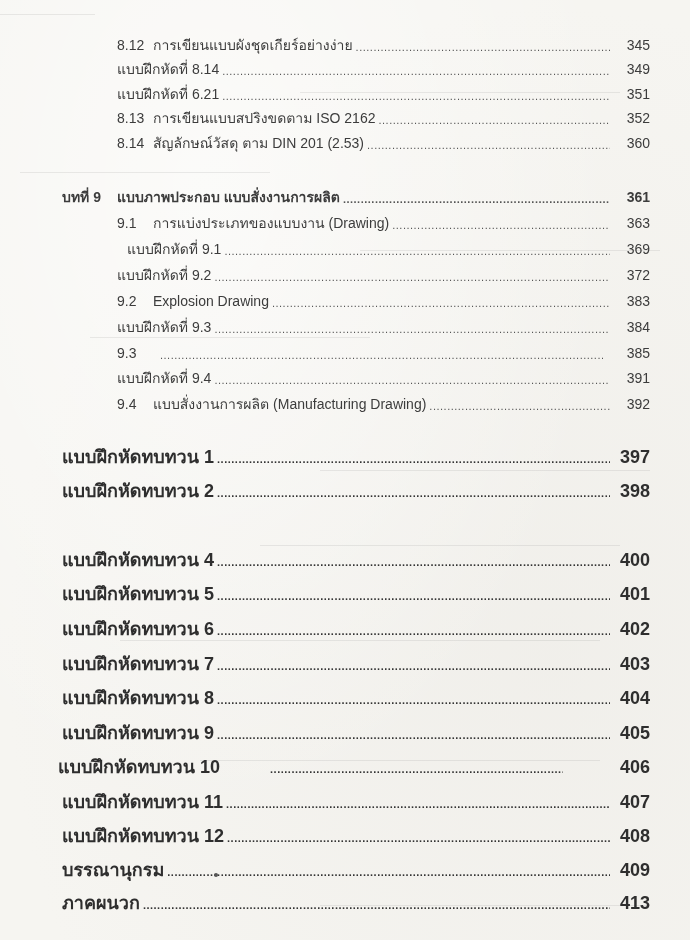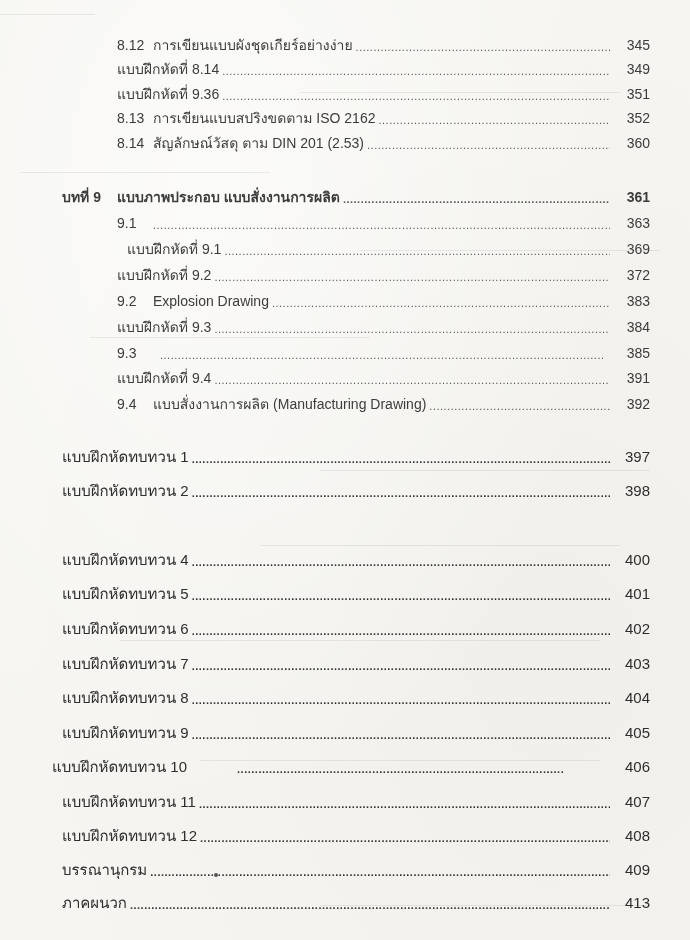--- a/index.html
+++ b/index.html
@@ -82,23 +82,23 @@
       flex: 0 0 auto;
       width: 36px;
       text-align: right;
       padding-left: 4px;
     }
     .row.regular {
       font-weight: normal;
       color: #3c3c3c;
     }
     .row.bold {
-      font-weight: normal;
+      font-weight: bold;
       color: #2e2e2e;
-      font-size: 15px;
+      font-size: 18px;
     }
     .row.bold .leader::after {
       font-weight: bold;
       color: #333;
     }
     .row.chapter .title,
     .row.chapter .page,
     .row.chapter .chapter-label {
       font-weight: bold;
     }
@@ -138,21 +138,21 @@
     <span class="title">การเขียนแบบผังชุดเกียร์อย่างง่าย</span>
     <span class="leader"></span>
     <span class="page">345</span>
   </div>
   <div class="row regular" style="left:117px;top:58px;">
     <span class="title">แบบฝึกหัดที่ 8.14</span>
     <span class="leader"></span>
     <span class="page">349</span>
   </div>
   <div class="row regular" style="left:117px;top:83px;">
-    <span class="title">แบบฝึกหัดที่ 9.36</span>
+    <span class="title">แบบฝึกหัดที่ 6.21</span>
     <span class="leader"></span>
     <span class="page">351</span>
   </div>
   <div class="row regular" style="left:117px;top:107px;">
     <span class="num">8.13</span>
     <span class="title">การเขียนแบบสปริงขดตาม ISO 2162</span>
     <span class="leader"></span>
     <span class="page">352</span>
   </div>
   <div class="row regular" style="left:117px;top:132px;">
@@ -164,20 +164,21 @@
 
   <div class="row regular chapter" style="left:117px;top:186px;">
     <span class="chapter-label">บทที่ 9</span>
     <span class="title">แบบภาพประกอบ แบบสั่งงานการผลิต</span>
     <span class="leader"></span>
     <span class="page">361</span>
   </div>
 
   <div class="row regular" style="left:117px;top:212px;">
     <span class="num">9.1</span>
+    <span class="title">การแบ่งประเภทของแบบงาน (Drawing)</span>
     <span class="leader"></span>
     <span class="page">363</span>
   </div>
   <div class="row regular" style="left:127px;top:238px;">
     <span class="title">แบบฝึกหัดที่ 9.1</span>
     <span class="leader"></span>
     <span class="page">369</span>
   </div>
   <div class="row regular" style="left:117px;top:264px;">
     <span class="title">แบบฝึกหัดที่ 9.2</span>
@@ -245,21 +246,21 @@
   <div class="row bold" style="left:62px;top:687px;">
     <span class="title">แบบฝึกหัดทบทวน 8</span>
     <span class="leader"></span>
     <span class="page">404</span>
   </div>
   <div class="row bold" style="left:62px;top:722px;">
     <span class="title">แบบฝึกหัดทบทวน 9</span>
     <span class="leader"></span>
     <span class="page">405</span>
   </div>
-  <div class="row bold" style="left:52px;top:756px;gap:47px;">
+  <div class="row bold" style="left:58px;top:756px;gap:47px;">
     <span class="title">แบบฝึกหัดทบทวน 10</span>
     <span class="leader"></span>
     <span class="page">406</span>
   </div>
   <div class="row bold" style="left:62px;top:791px;">
     <span class="title">แบบฝึกหัดทบทวน 11</span>
     <span class="leader"></span>
     <span class="page">407</span>
   </div>
   <div class="row bold" style="left:62px;top:825px;">

